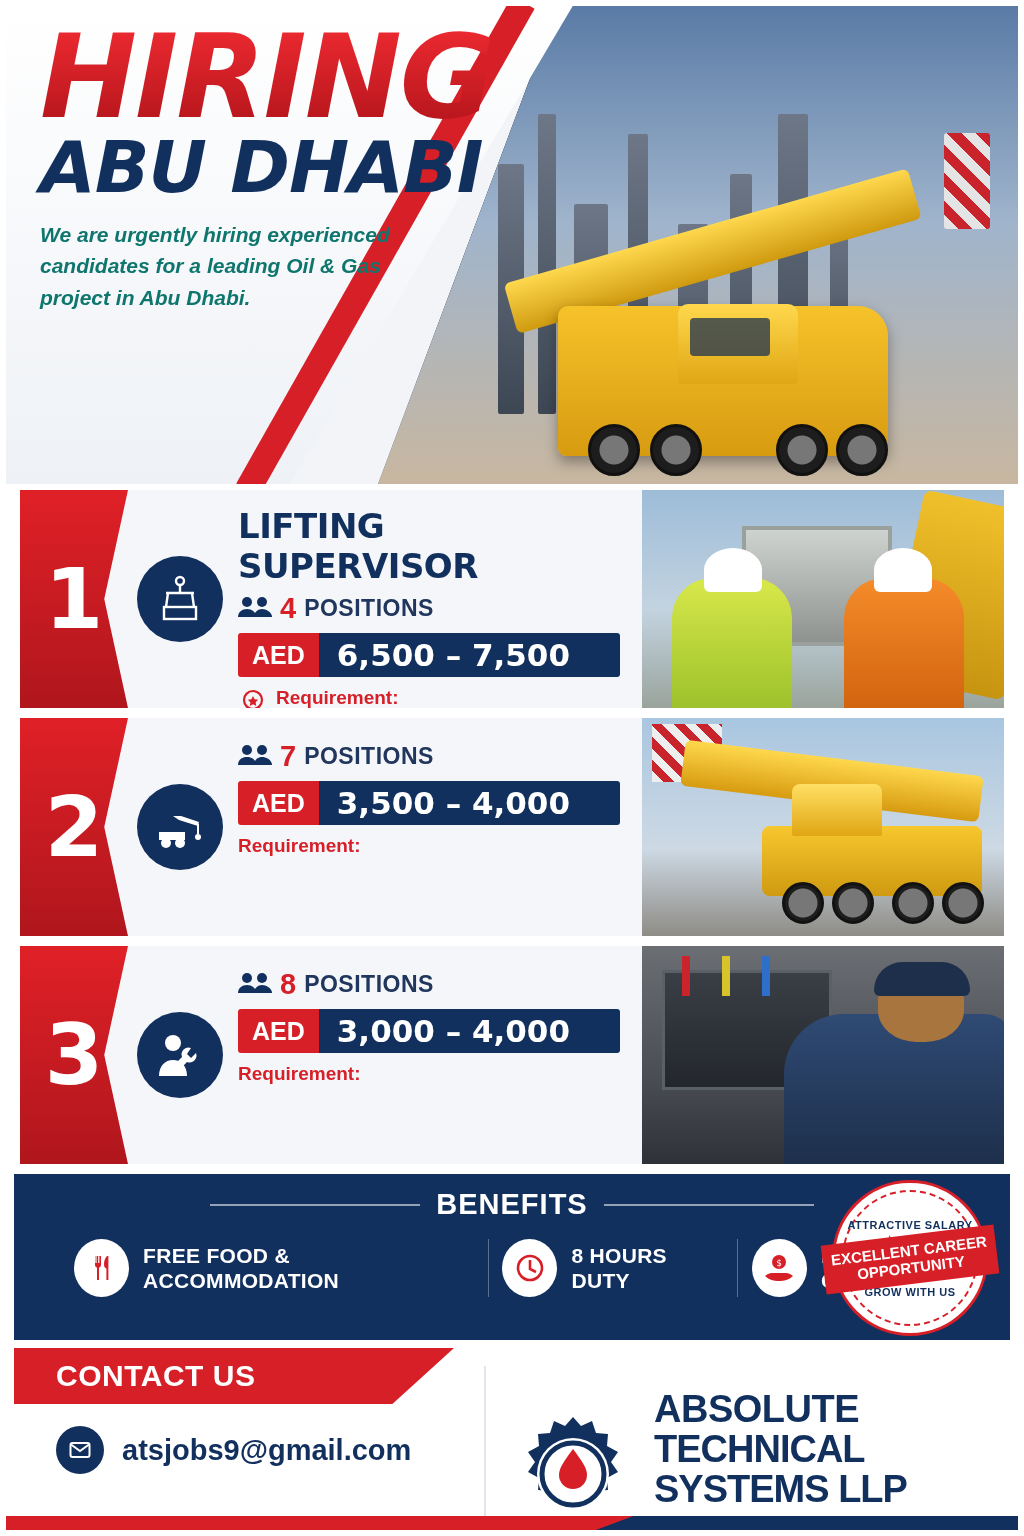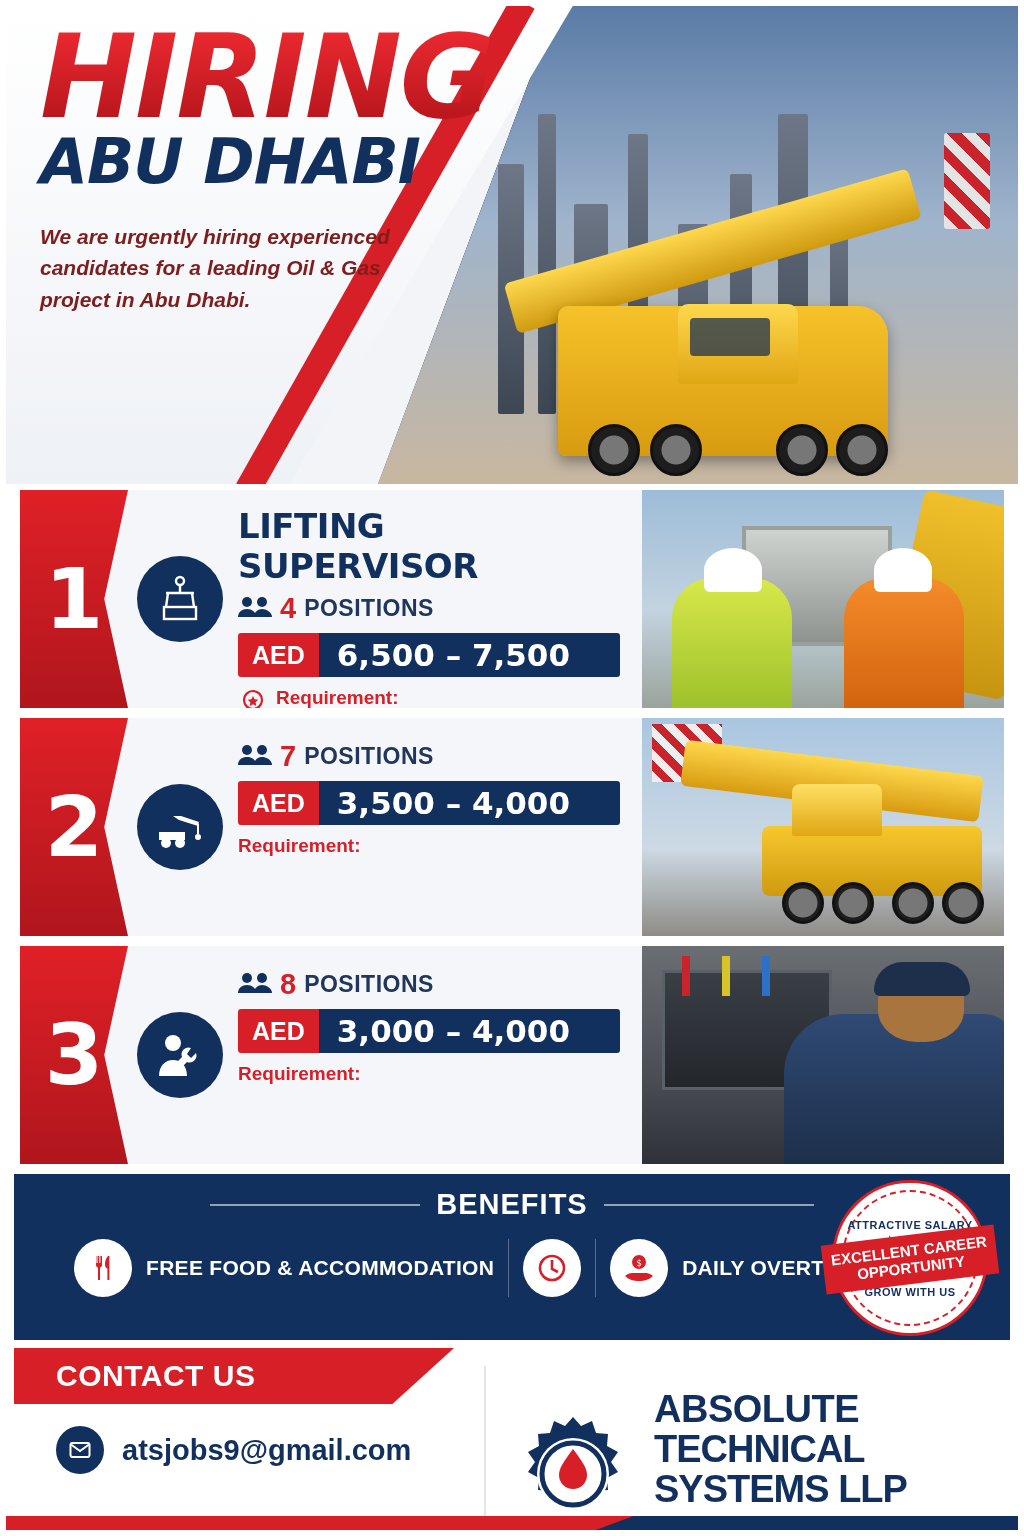--- a/index.html
+++ b/index.html
@@ -124,32 +124,32 @@
     font-size: 116px; line-height: .92; font-weight: 800;
     letter-spacing: -2px;
     background: linear-gradient(180deg,#ee2a31 0%,#b3141b 100%);
     -webkit-background-clip: text; background-clip: text; color: transparent;
     font-family: "DejaVu Sans", sans-serif;
   }
   .t-for-row { display: flex; align-items: center; gap: 12px; margin: 6px 0 2px; }
   .t-for-row .bar { height: 5px; width: 58px; background: #12305e; }
   .t-for { font-size: 44px; font-weight: 800; color: #12305e; letter-spacing: 1px; }
   .t-abudhabi {
-    font-size: 62px; font-weight: 800; color: #12305e; letter-spacing: -1px;
+    font-size: 72px; font-weight: 800; color: #12305e; letter-spacing: -1px;
     line-height: 1.0; font-family: "DejaVu Sans", sans-serif;
   }
   .t-oilgas {
     display: inline-block; margin-top: 10px;
     background: #d71f28; color: #fff;
     font-size: 33px; font-weight: 800; letter-spacing: .5px;
     padding: 7px 22px 8px 16px;
   }
   .intro {
-    margin-top: 28px; width: 380px;
-    font-size: 21px; line-height: 1.5; color: #7f1d1d; font-weight: 600;
+    margin-top: 16px; width: 380px;
+    font-size: 21px; line-height: 1.5; color: #0f766e; font-weight: 600;
   }
 
   
   .jobs { padding: 6px 0 0 0; }
   .job {
     position: relative;
     display: flex;
     height: 218px;
     margin: 0 14px 10px 14px;
     background: #f4f6f9;
@@ -511,20 +511,21 @@
         <span class="ben-label">FREE FOOD &amp; ACCOMMODATION</span>
       </div>
       <span class="ben-sep"></span>
       <div class="ben-item">
         <span class="ben-ico">
           <svg width="32" height="32" viewBox="0 0 32 32" fill="none" stroke="#d71f28" stroke-width="2.6">
             <circle cx="16" cy="16" r="12"></circle>
             <path d="M16 8v9l6 3"></path>
           </svg>
         </span>
+        <span class="ben-label">8 HOURS DUTY</span>
       </div>
       <span class="ben-sep"></span>
       <div class="ben-item">
         <span class="ben-ico">
           <svg width="32" height="32" viewBox="0 0 32 32" fill="#d71f28">
             <circle cx="16" cy="10" r="7"></circle>
             <text x="16" y="14" font-size="9" fill="#fff" text-anchor="middle" font-family="DejaVu Sans">$</text>
             <path d="M2 24c4-4 9-3 14-3s10-1 14 3c-4 4-9 5-14 5S6 28 2 24z"></path>
           </svg>
         </span>

